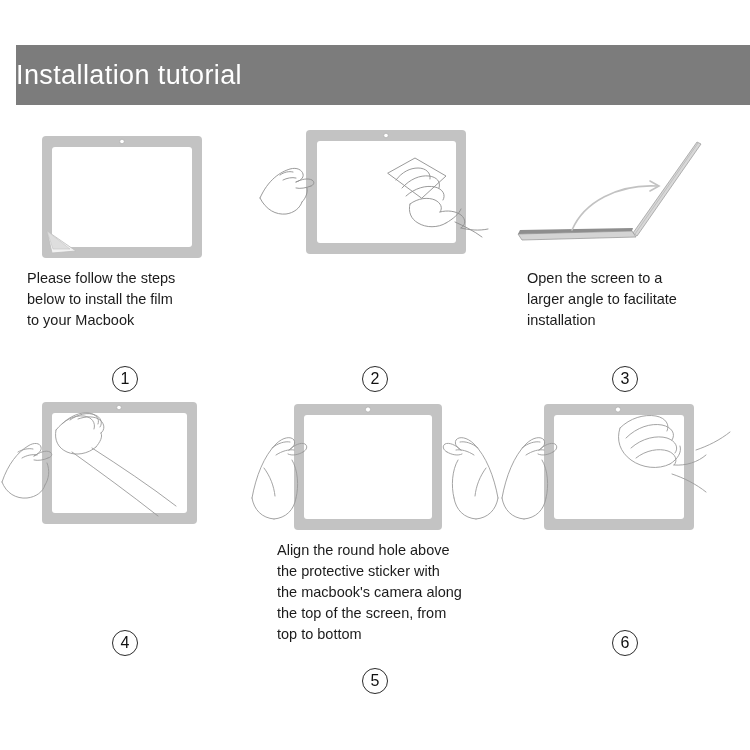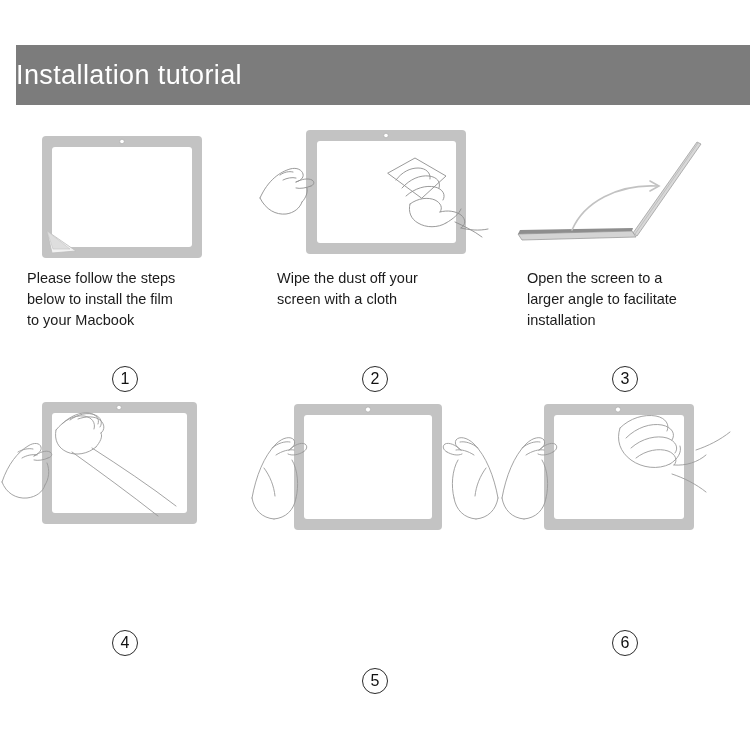--- a/index.html
+++ b/index.html
@@ -152,22 +152,20 @@
           <path d="M156 78 C165 70 176 67 185 69 C193 71 196 77 193 82"></path>
           <path d="M160 86 C168 80 178 79 185 82 C191 85 193 90 190 94"></path>
           <path d="M190 94 C197 92 206 93 211 97 C216 101 216 107 211 110"></path>
           <path d="M160 86 C158 94 161 101 168 105 C176 110 188 110 196 105"></path>
           <path d="M196 105 C203 101 209 96 211 91"></path>
           <path d="M211 110 C219 112 229 113 238 111"></path>
           <path d="M205 104 C214 108 224 113 232 119"></path>
         </g>
       </svg>
     </div>
-    <div class="caption">Wipe the dust off your
-screen with a cloth</div>
     <div class="badge-row">
       <div class="badge">2</div>
     </div>
   </div>
 
   <div class="step row1 step-col3">
     <div class="figure">
       <svg viewBox="0 0 250 150" xmlns="http://www.w3.org/2000/svg">
 
         <path d="M18 116 L132 113 L136 119 L22 122 Z" fill="#d4d4d4" stroke="#9c9c9c" stroke-width="0.8" stroke-linejoin="round"></path>
@@ -246,20 +244,25 @@
           <path d="M197 62 C202 65 208 66 212 64"></path>
           <path d="M248 108 C246 120 238 128 226 129"></path>
           <path d="M226 129 C214 128 206 120 204 108"></path>
           <path d="M204 108 C201 96 202 80 208 70"></path>
           <path d="M228 58 C222 53 215 51 210 52"></path>
           <path d="M224 65 C218 61 211 59 206 60"></path>
           <path d="M236 78 C230 86 226 96 225 106"></path>
         </g>
       </svg>
     </div>
+    <div class="caption">Align the round hole above
+the protective sticker with
+the macbook's camera along
+the top of the screen, from
+top to bottom</div>
     <div class="badge-row badge-wrap-tall" style="top:278px">
       <div class="badge">5</div>
     </div>
   </div>
 
   <div class="step row2 step-col3">
     <div class="figure">
       <svg viewBox="0 0 250 150" xmlns="http://www.w3.org/2000/svg">
         <rect x="44" y="14" width="150" height="126" rx="4" fill="#c3c3c3"></rect>
         <rect x="54" y="25" width="130" height="104" rx="3" fill="#ffffff"></rect>

